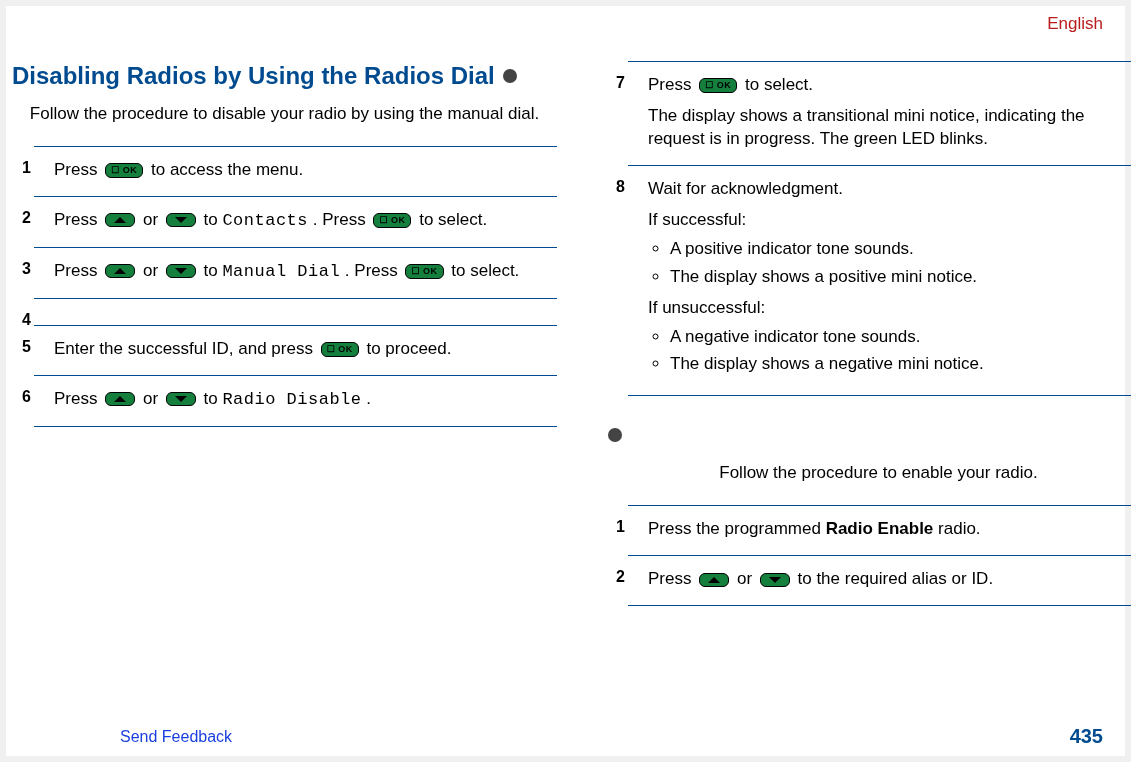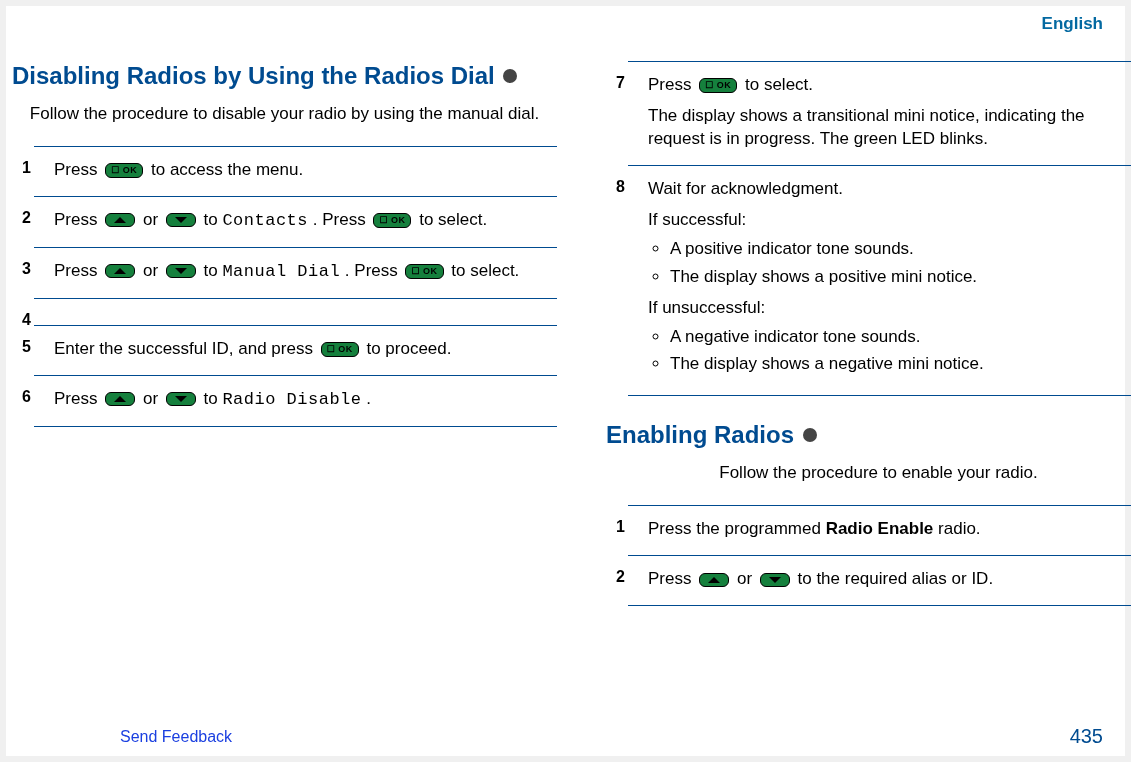--- a/index.html
+++ b/index.html
@@ -17,22 +17,22 @@
     top: 6px;
     left: 6px;
     width: 1119px;
     height: 750px;
     background: #fff;
   }
   .lang {
     position: absolute;
     top: 8px;
     right: 22px;
-    color: #0369a1;
-    font-weight: bold;
+    color: #b91c1c;
+    font-weight: normal;
     font-size: 17px;
   }
   .col {
     position: absolute;
     top: 55px;
     width: 545px;
     font-size: 17px;
     line-height: 1.35;
   }
   .col-left { left: 6px; }
@@ -103,21 +103,21 @@
     bottom: 10px;
     left: 114px;
     color: #1a3fe0;
     font-size: 16px;
   }
   .footer-page {
     position: absolute;
     bottom: 8px;
     right: 22px;
     color: #004b90;
-    font-weight: normal;
+    font-weight: bold;
     font-size: 20px;
   }
   strong.bold { font-weight: bold; }
 </style>
 </head>
 <body>
 
 <div class="page">
   <div class="lang">English</div>
 
@@ -216,21 +216,20 @@
         </ul>
         <p class="p">If unsuccessful:</p>
         <ul class="bul">
           <li>A negative indicator tone sounds.</li>
           <li>The display shows a negative mini notice.</li>
         </ul>
       </li>
     </ol>
 
     <h1>
-      <span>Enabling Radios</span>
       <span class="dot"></span>
     </h1>
     <p class="intro">Follow the procedure to enable your radio.</p>
 
     <ol class="steps start1b">
       <li>
         <p class="p">
           <span>Press the programmed </span>
           <strong class="bold">Radio Enable</strong>
           <span> radio.</span>

